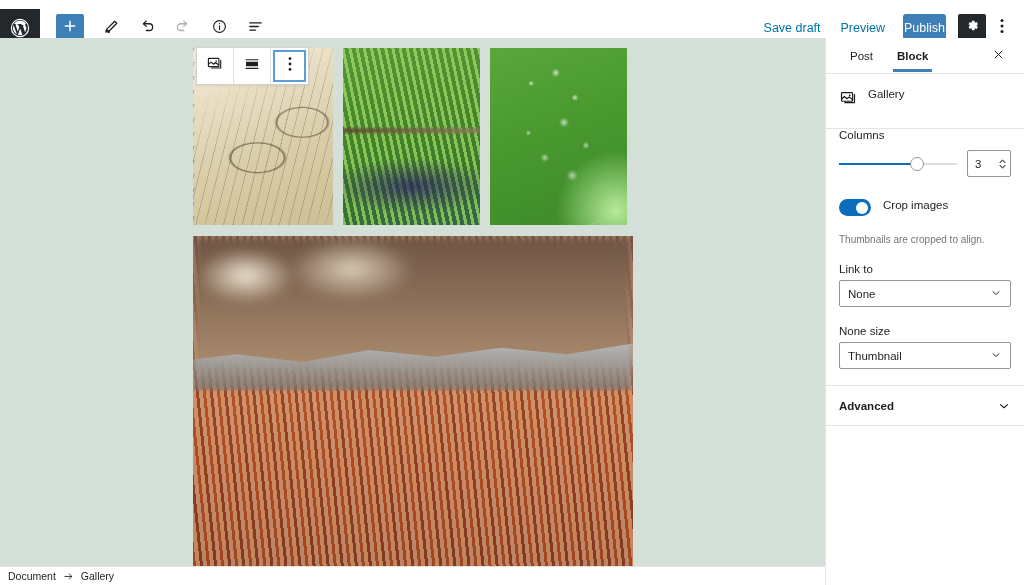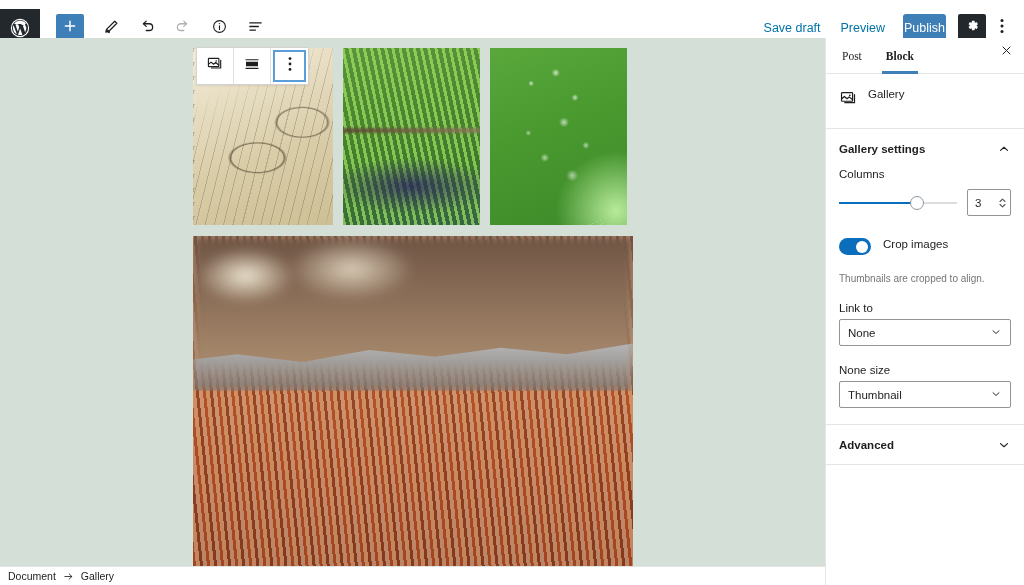--- a/index.html
+++ b/index.html
@@ -159,22 +159,22 @@
   }
   .bt-btn:last-child { border-right: none; }
   .bt-btn.focused { outline: 2px solid #5b9dd9; outline-offset: -4px; }
 
   
   .sidebar {
     position: absolute; top: 38px; right: 0; width: 199px; height: 547px;
     background: #fff; border-left: 1px solid #e2e4e7;
   }
   .sb-tabs {
-    display: flex; height: 36px;
-    border-bottom: 1px solid #e2e4e7; padding: 0 4px; position: relative; font-family: Liberation Serif, serif;
+    display: flex; align-items: center; height: 36px;
+    border-bottom: 1px solid #e2e4e7; padding: 0 12px; position: relative;
   }
   .sb-tab {
     font-size: 11.5px; color: #1e1e1e; padding: 10px 12px 9px;
     cursor: pointer; position: relative; background: none; border: none;
     font-family: inherit;
   }
   .sb-tab.active { font-weight: bold; }
   .sb-tab.active::after {
     content:""; position: absolute; left: 8px; right: 8px; bottom: -1px;
     height: 3px; background: #3e7fb8;
@@ -413,28 +413,20 @@
           <circle cx="13.6" cy="8" r="1.1" fill="#1e1e1e" stroke="none"></circle>
           <path d="M19.6 7.2v10.1H7.3" stroke-linecap="round"></path>
         </svg>
       </span>
       <div>
         <div class="bc-title">Gallery</div>
       </div>
     </div>
 
     <div class="panel">
-      <div class="panel-head">
-        <span class="pt">Gallery settings</span>
-        <span class="chev">
-          <svg width="14" height="14" viewBox="0 0 24 24" fill="none" stroke="#1e1e1e" stroke-width="1.9" stroke-linecap="round" stroke-linejoin="round">
-            <path d="M6 14.5l6-5.5 6 5.5"></path>
-          </svg>
-        </span>
-      </div>
 
       <div class="panel-body">
 
         <span class="field-label">Columns</span>
         <div class="slider-row">
           <div class="slider" id="cols-slider">
             <div class="track"></div>
             <div class="fill" id="cols-fill" style="width: 66%;"></div>
             <div class="thumb" id="cols-thumb" style="left: 66%;"></div>
           </div>

